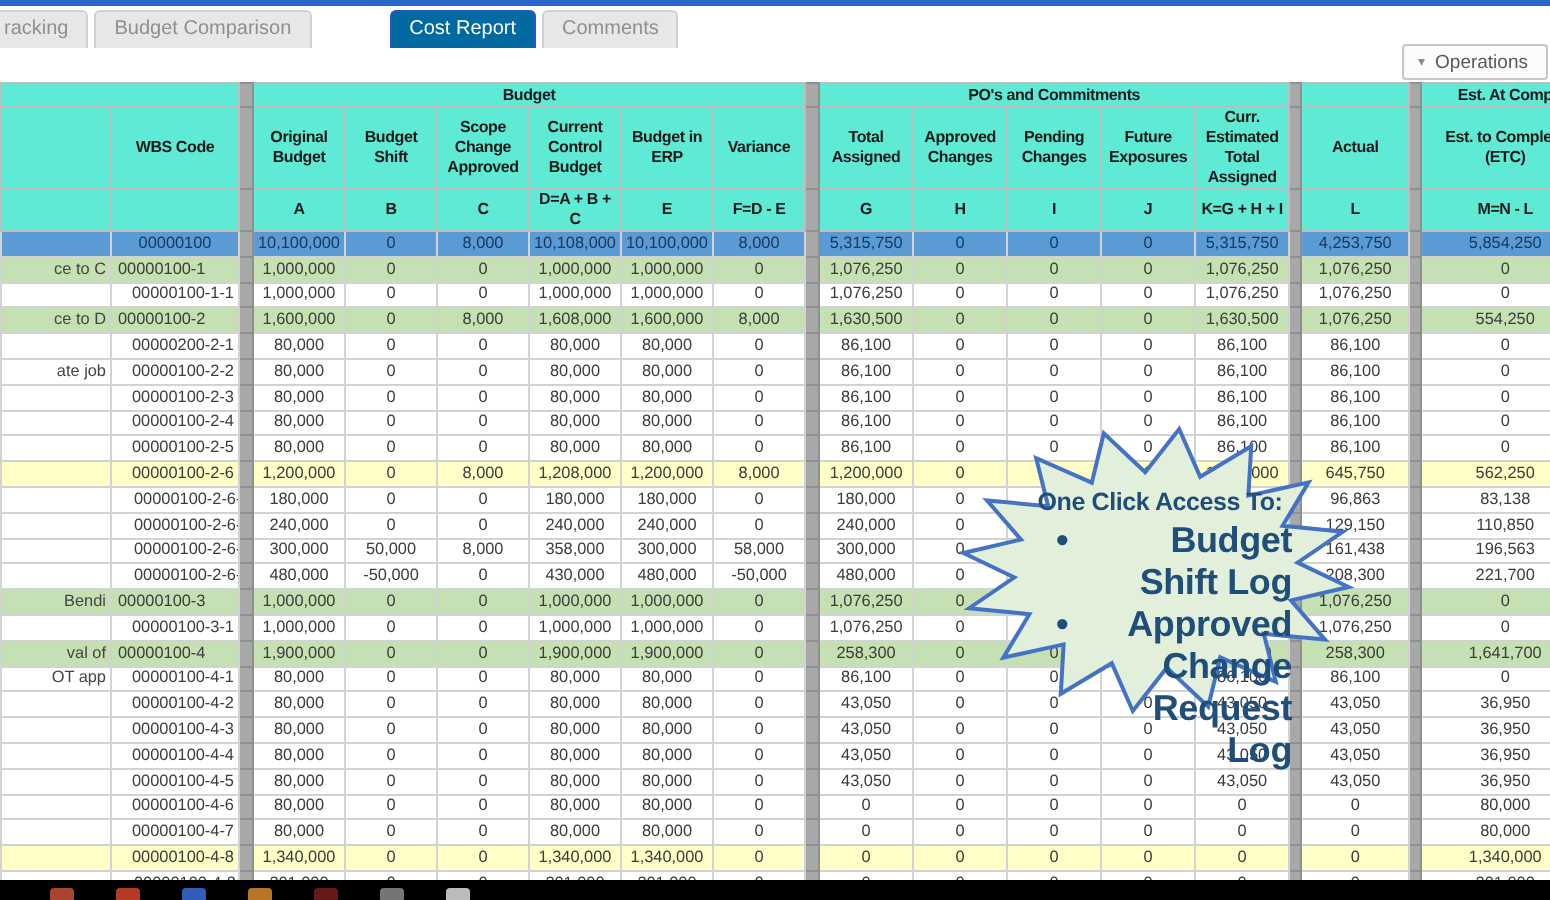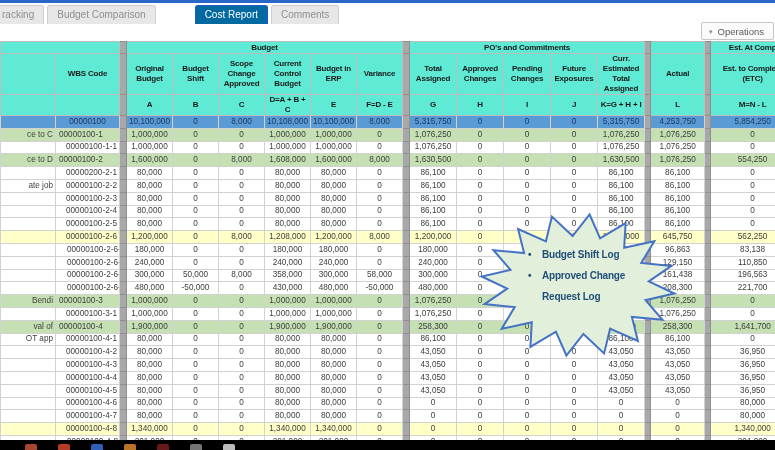--- a/index.html
+++ b/index.html
@@ -35,21 +35,21 @@
   tr.white td{background:#fff;}
   tr.green td{background:#c5e0b3;}
   tr.yellow td{background:#ffffc8;}
   tr.sel td{background:#5b9bd5;color:#17375e;}
   tr.green td.div,tr.yellow td.div,tr.sel td.div,tr.white td.div{background:#a8a8a8;}
   .callout{position:absolute;left:478px;top:212px;width:200px;height:148px;pointer-events:none;}
   .callout svg{position:absolute;left:0;top:0;}
   .callout-text{position:absolute;left:36px;top:32px;width:132px;color:#1f4e79;font-weight:bold;}
   .callout-title{font-size:12.5px;text-align:center;margin-bottom:2px;letter-spacing:-0.2px;}
   .callout-list{margin:0;padding:0 0 0 14px;list-style:none;text-align:left;}
-  .callout-list li{position:relative;font-size:10px;line-height:21px;padding-left:14px;letter-spacing:-0.2px;}
+  .callout-list li{position:relative;font-size:18px;line-height:21px;padding-left:14px;letter-spacing:-0.2px;text-align:right;}
   .callout-list li::before{content:"\2022";position:absolute;left:0;top:0;}
   .taskbar{position:absolute;left:0;top:440px;width:775px;height:10px;background:#000;overflow:hidden;}
   .taskbar .ticon{position:absolute;top:4px;width:12px;height:8px;border-radius:2px 2px 0 0;opacity:0.85;}
 </style>
 </head>
 <body>
 
 <div class="screen">
   <div class="topline"></div>
 
@@ -711,20 +711,21 @@
           <td class="num">268,000</td>
         </tr>
       </tbody>
   </table>
 
   <div class="callout">
     <svg width="200" height="148">
       <polygon id="starpoly" fill="#e2efda" stroke="#4472c4" stroke-width="2" points="111.6,2.5 122.1,26.4 147.6,11.1 146.2,35.8 176.3,29.2 163.3,50.9 193.4,53.9 170.8,69.3 196.3,81.5 167.5,88.2 184.5,107.8 153.9,104.9 159.9,128.9 132.1,116.7 126.1,141.4 105.4,121.9 88.4,143.5 77.9,119.6 52.4,134.9 53.8,110.2 23.7,116.8 36.7,95.1 6.6,92.1 29.2,76.7 3.7,64.5 32.5,57.8 15.5,38.2 46.1,41.1 40.1,17.1 67.9,29.3 73.9,4.6 94.6,24.1"></polygon>
     </svg>
     <div class="callout-text" style="color: rgb(31, 78, 121);">
+      <div class="callout-title">One Click Access To:</div>
       <ul class="callout-list">
         <li>Budget Shift Log</li>
         <li>Approved Change Request Log</li>
       </ul>
     </div>
   </div>
 
   <div class="taskbar" id="taskbar" style="background: rgb(0, 0, 0);">
       <div class="ticon" style="left: 25px; background: rgb(199, 81, 56);"></div>
       <div class="ticon" style="left: 58px; background: rgb(214, 69, 46);"></div>

